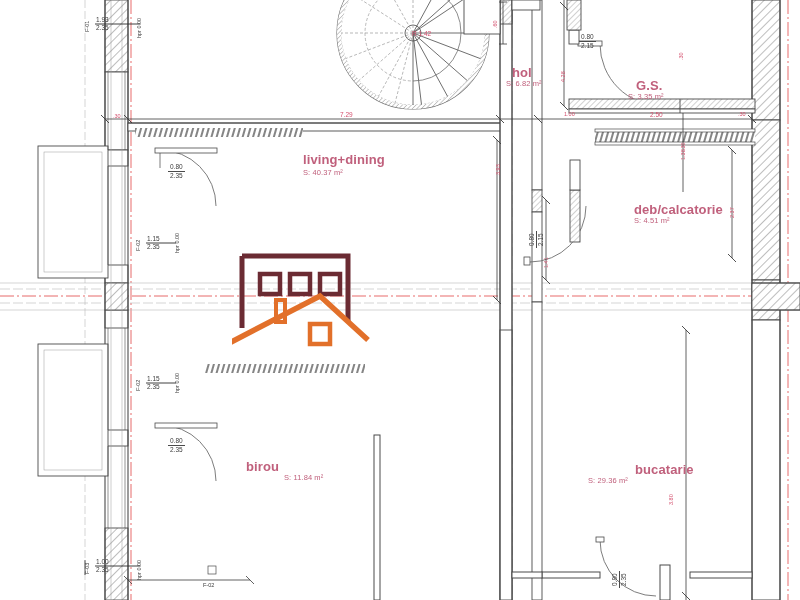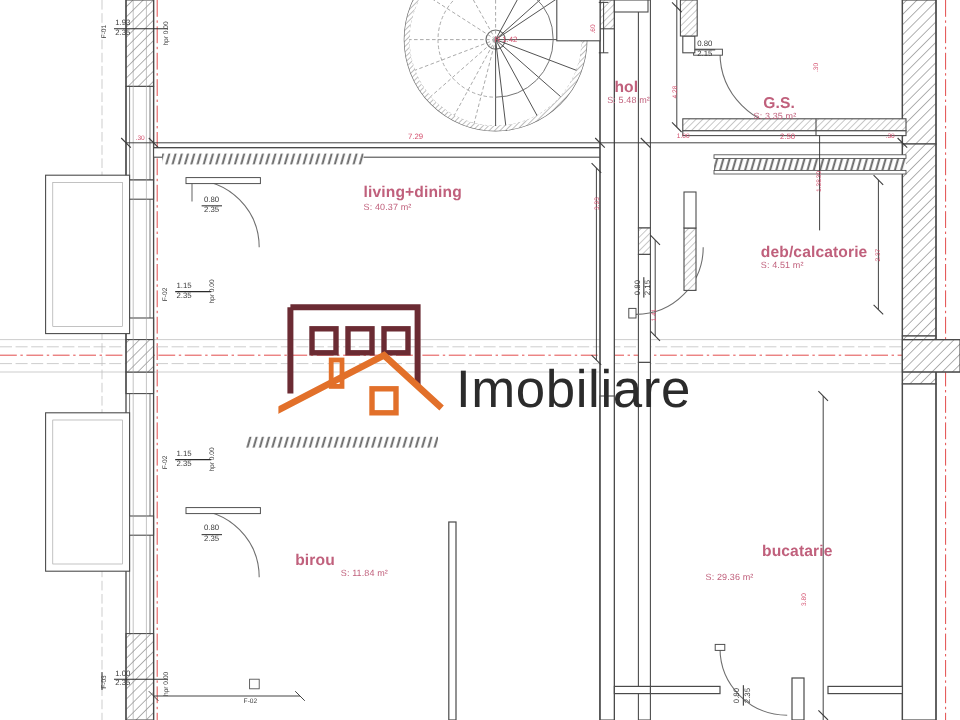--- a/index.html
+++ b/index.html
@@ -369,25 +369,25 @@
       <rect x="208" y="566" width="8" height="8" fill="#ffffff" stroke="#4a4a4a" stroke-width="0.7"></rect>
     </g>
   </svg>
 
   <div class="lbl room-name" style="left:303px; top:153px;">living+dining</div>
   <div class="lbl room-area" style="left:303px; top:169px;">S:  40.37 m²</div>
 
   <div class="lbl room-name" style="left:246px; top:460px;">birou</div>
   <div class="lbl room-area" style="left:246px; top:474px;margin-left:38px;">S: 11.84 m²</div>
 
-  <div class="lbl room-name" style="left:588px; top:452px;padding-left:47px;">bucatarie</div>
+  <div class="lbl room-name" style="left:588px; top:463px;padding-left:47px;">bucatarie</div>
   <div class="lbl room-area" style="left:588px; top:477px;">S: 29.36 m²</div>
 
   <div class="lbl room-name" style="left:512px; top:66px;">hol</div>
-  <div class="lbl room-area" style="left:506px; top:80px;">S: 5.48 m²</div>
+  <div class="lbl room-area" style="left:506px; top:80px;">S: 6.82 m²</div>
 
   <div class="lbl room-name" style="left:636px; top:79px;">G.S.</div>
   <div class="lbl room-area" style="left:628px; top:93px;">S: 3.35 m²</div>
 
   <div class="lbl room-name" style="left:634px; top:203px;">deb/calcatorie</div>
   <div class="lbl room-area" style="left:634px; top:217px;">S:    4.51 m²</div>
 
   <div class="lbl dim-red" style="left:412px; top:30px;">R 1.42</div>
 
   <div class="win-tag" style="left:88px; top:16px;">
@@ -482,16 +482,15 @@
 
       <path d="M 10 8 L 116 8 L 116 74 M 10 8 L 10 80" fill="none" stroke="#6b2b33" stroke-width="5"></path>
       <rect x="28" y="26" width="20" height="20" fill="none" stroke="#6b2b33" stroke-width="4.5"></rect>
       <rect x="58" y="26" width="20" height="20" fill="none" stroke="#6b2b33" stroke-width="4.5"></rect>
       <rect x="88" y="26" width="20" height="20" fill="none" stroke="#6b2b33" stroke-width="4.5"></rect>
 
       <path d="M -20 104 L 88 48 L 136 92" fill="none" stroke="#e2702a" stroke-width="5.5" stroke-linejoin="miter"></path>
       <rect x="44" y="52" width="9" height="22" fill="none" stroke="#e2702a" stroke-width="4"></rect>
       <rect x="78" y="76" width="20" height="20" fill="none" stroke="#e2702a" stroke-width="4.5"></rect>
     </svg>
-    <div class="logo-word" style="position:absolute; left:148px; top:52px; font-size:44px; letter-spacing:0.5px;">Imobiliare</div>
   </div>
 
 </div>
 
 </body></html>

